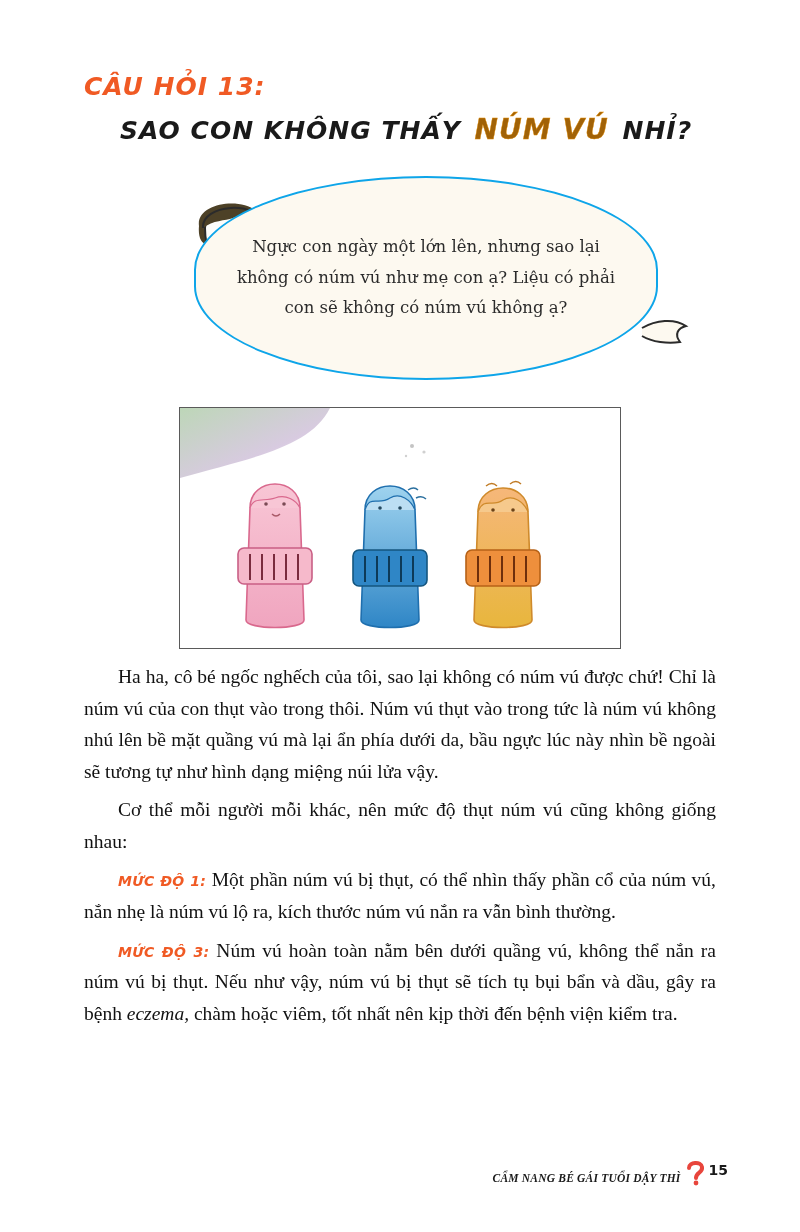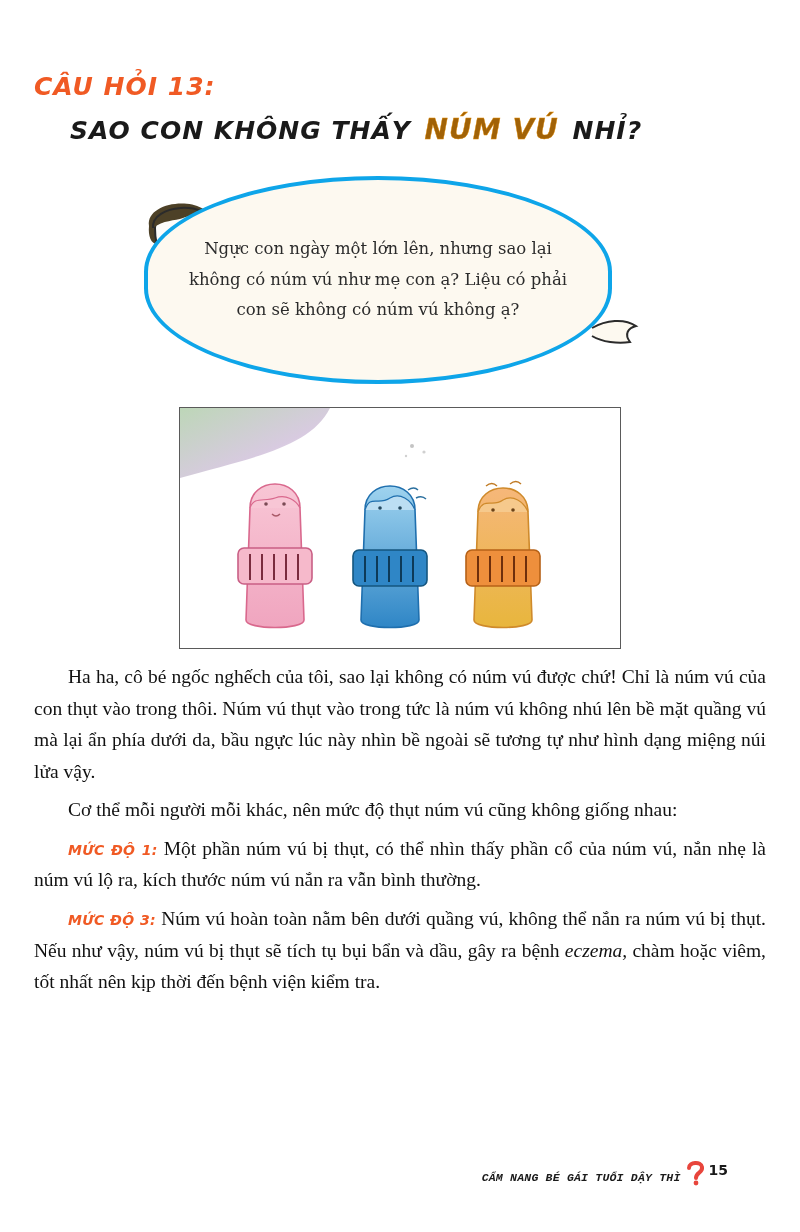--- a/index.html
+++ b/index.html
@@ -14,21 +14,21 @@
     color: #1a1a1a;
     position: relative;
     overflow: hidden;
   }
 
   .page {
     position: relative;
     width: 800px;
     height: 1232px;
     box-sizing: border-box;
-    padding: 0 34px;
+    padding: 0 84px;
     border-radius: 28px;
   }
 
   
   .title-block {
     padding-top: 72px;
     text-align: center;
   }
   .title-line1 {
     font-family: "DejaVu Sans", sans-serif;
@@ -63,21 +63,21 @@
     position: relative;
     height: 235px;
     margin-top: 22px;
   }
   .bubble {
     position: absolute;
     left: 110px;
     top: 8px;
     width: 460px;
     height: 200px;
-    border: 4px solid #0ea5e9;
+    border: 2px solid #0ea5e9;
     border-radius: 50% / 46%;
     background: #fdf9f0;
     display: flex;
     align-items: center;
     justify-content: center;
   }
   .bubble-text {
     font-family: "DejaVu Serif", serif;
     font-size: 16.5px;
     line-height: 1.85;
@@ -138,21 +138,21 @@
     position: absolute;
     left: 0;
     right: 0;
     bottom: 46px;
     padding: 0 72px;
     display: flex;
     align-items: flex-end;
     justify-content: flex-end;
   }
   .footer-text {
-    font-family: Liberation Mono, monospace;
+    font-family: Liberation Serif, serif;
     font-weight: bold;
     font-style: italic;
     font-size: 11.5px;
     color: #1a1a1a;
     letter-spacing: 0.2px;
     margin-bottom: 2px;
   }
   .footer-mark {
     position: relative;
     width: 22px;

